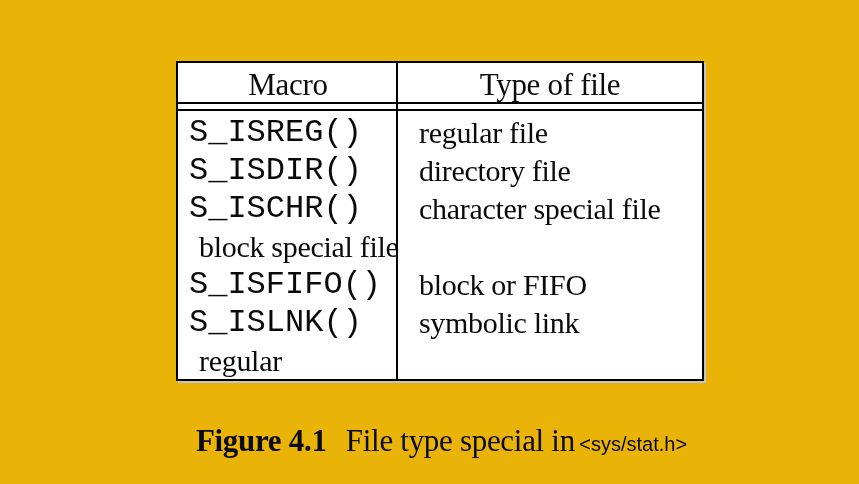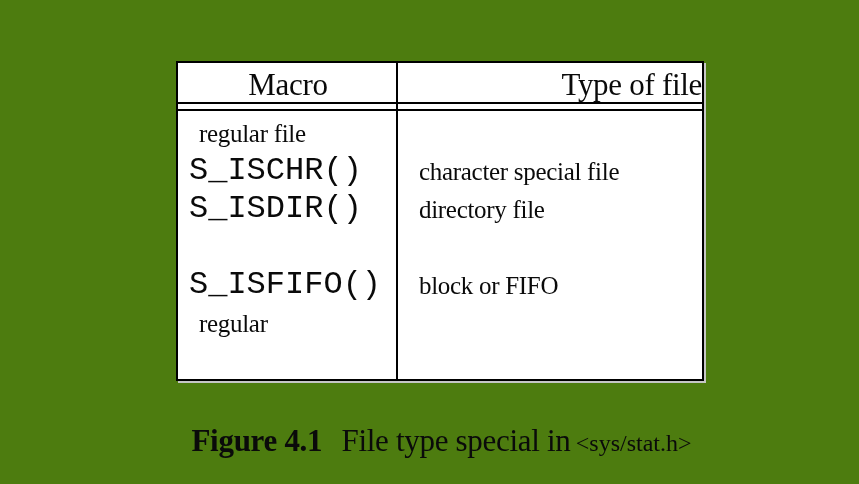--- a/index.html
+++ b/index.html
@@ -6,21 +6,21 @@
   body {
     width: 859px; height: 484px;
     background: #ffffff;
     font-family: "Liberation Serif", serif;
     color: #0a0a0a;
     overflow: hidden;
   }
   .page {
     position: relative;
     width: 859px; height: 484px;
-    background: #4d7c0f;
+    background: #eab308;
   }
 
   
   .fig-table {
     position: absolute;
     left: 176px; top: 61px;
     width: 528px; height: 320px;
     box-sizing: border-box;
     border: 2px solid #000;
     background: #fff;
@@ -39,21 +39,21 @@
     border-bottom: 2px solid #000;
   }
   .header-cell {
     font-size: 31px;
     letter-spacing: -0.3px;
     text-align: center;
     line-height: 1;
     padding-top: 3px;
   }
   .header-cell.macro-col { width: 220px; }
-  .header-cell.type-col  { flex: 1; text-align: right; }
+  .header-cell.type-col  { flex: 1; }
   .double-rule-gap {
     height: 5px;
     border-bottom: 2px solid #000;
   }
 
   .table-body { padding-top: 3px; }
   .trow {
     display: flex;
     height: 38px;
     align-items: center;
@@ -64,21 +64,21 @@
     padding-left: 11px;
     font-family: "Liberation Mono", monospace;
     font-size: 32px;
     line-height: 1;
     white-space: pre;
   }
   .type-cell {
     flex: 1;
     box-sizing: border-box;
     padding-left: 21px;
-    font-size: 25px;
+    font-size: 30px;
     letter-spacing: -0.3px;
     line-height: 1;
   }
 
   
   .caption {
     position: absolute;
     left: 0; top: 423px;
     width: 859px;
     text-align: center;
@@ -87,22 +87,22 @@
     line-height: 36px;
     padding-left: 24px;
     box-sizing: border-box;
     white-space: nowrap;
   }
   .caption .fig-label {
     font-weight: bold;
     margin-right: 0.62em;
   }
   .caption .fig-code {
-    font-family: Liberation Serif, serif;
-    font-size: 24px;
+    font-family: Liberation Sans, sans-serif;
+    font-size: 20px;
     letter-spacing: 0;
     margin-left: 0.22em;
   }
 </style>
 </head>
 <body>
 
 <div class="page">
 
   <div class="fig-table">
@@ -110,35 +110,41 @@
 
     <div class="header-row">
       <div class="header-cell macro-col">Macro</div>
       <div class="header-cell type-col">Type of file</div>
     </div>
 
     <div class="double-rule-gap"></div>
 
     <div class="table-body">
       <div class="trow">
+        <div class="macro-cell">S_ISREG()</div>
         <div class="type-cell">regular file</div>
+      </div>
+      <div class="trow">
+        <div class="macro-cell">S_ISDIR()</div>
+        <div class="type-cell">directory file</div>
       </div>
       <div class="trow">
         <div class="macro-cell">S_ISCHR()</div>
         <div class="type-cell">character special file</div>
       </div>
       <div class="trow">
-        <div class="macro-cell">S_ISDIR()</div>
-        <div class="type-cell">directory file</div>
-      </div>
-      <div class="trow">
+        <div class="type-cell">block special file</div>
       </div>
       <div class="trow">
         <div class="macro-cell">S_ISFIFO()</div>
         <div class="type-cell">block or FIFO</div>
+      </div>
+      <div class="trow">
+        <div class="macro-cell">S_ISLNK()</div>
+        <div class="type-cell">symbolic link</div>
       </div>
       <div class="trow">
         <div class="type-cell">regular</div>
       </div>
     </div>
   </div>
 
   <div class="caption">
     <span class="fig-label">Figure 4.1</span><span>File type special in</span><span class="fig-code">&lt;sys/stat.h&gt;</span>
   </div>

